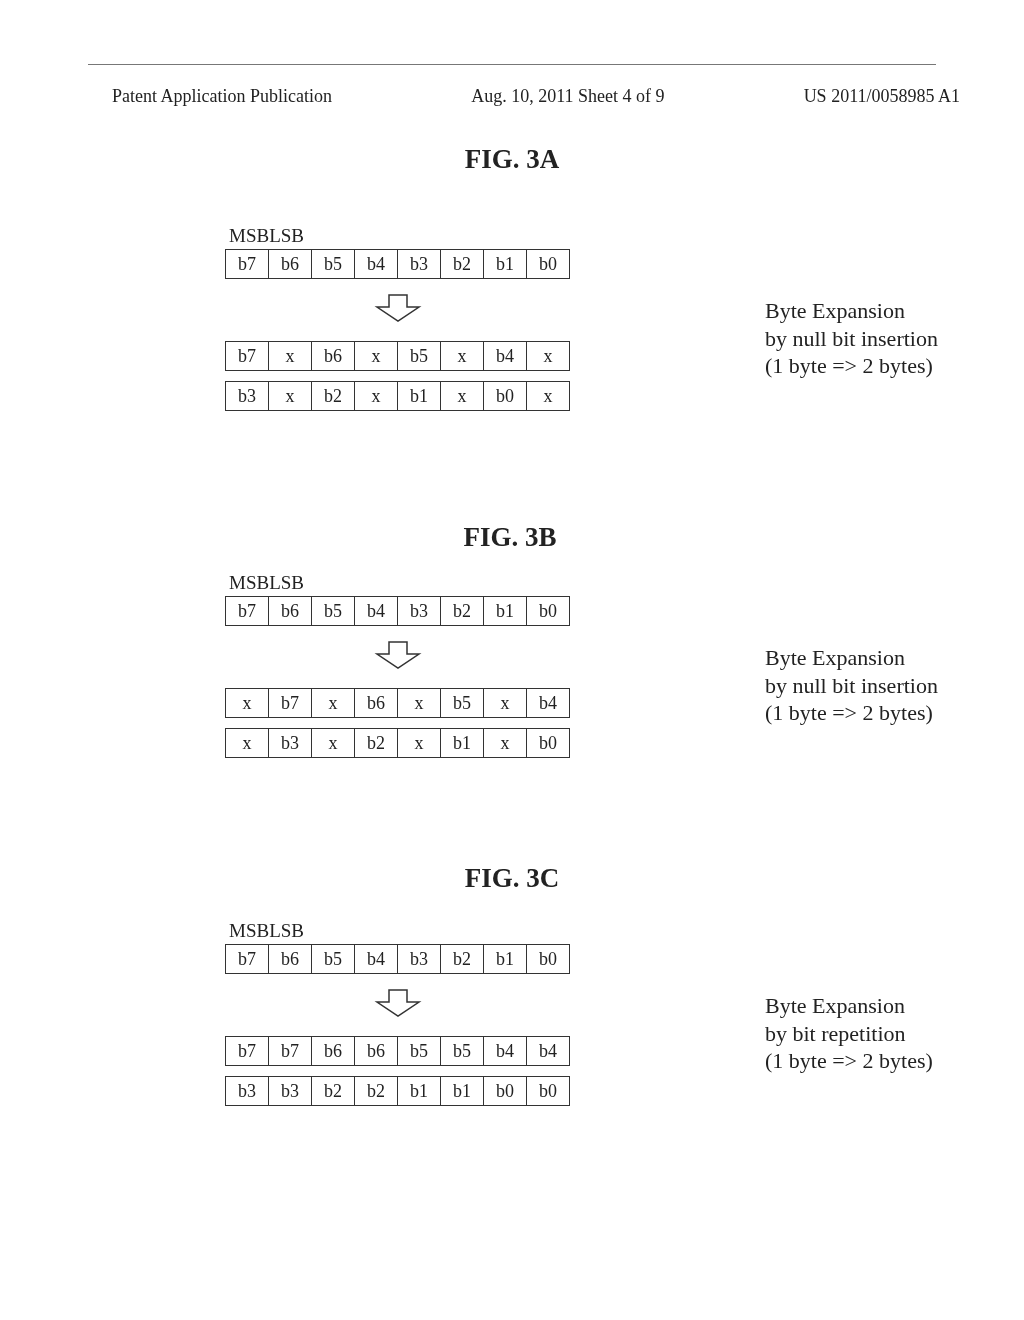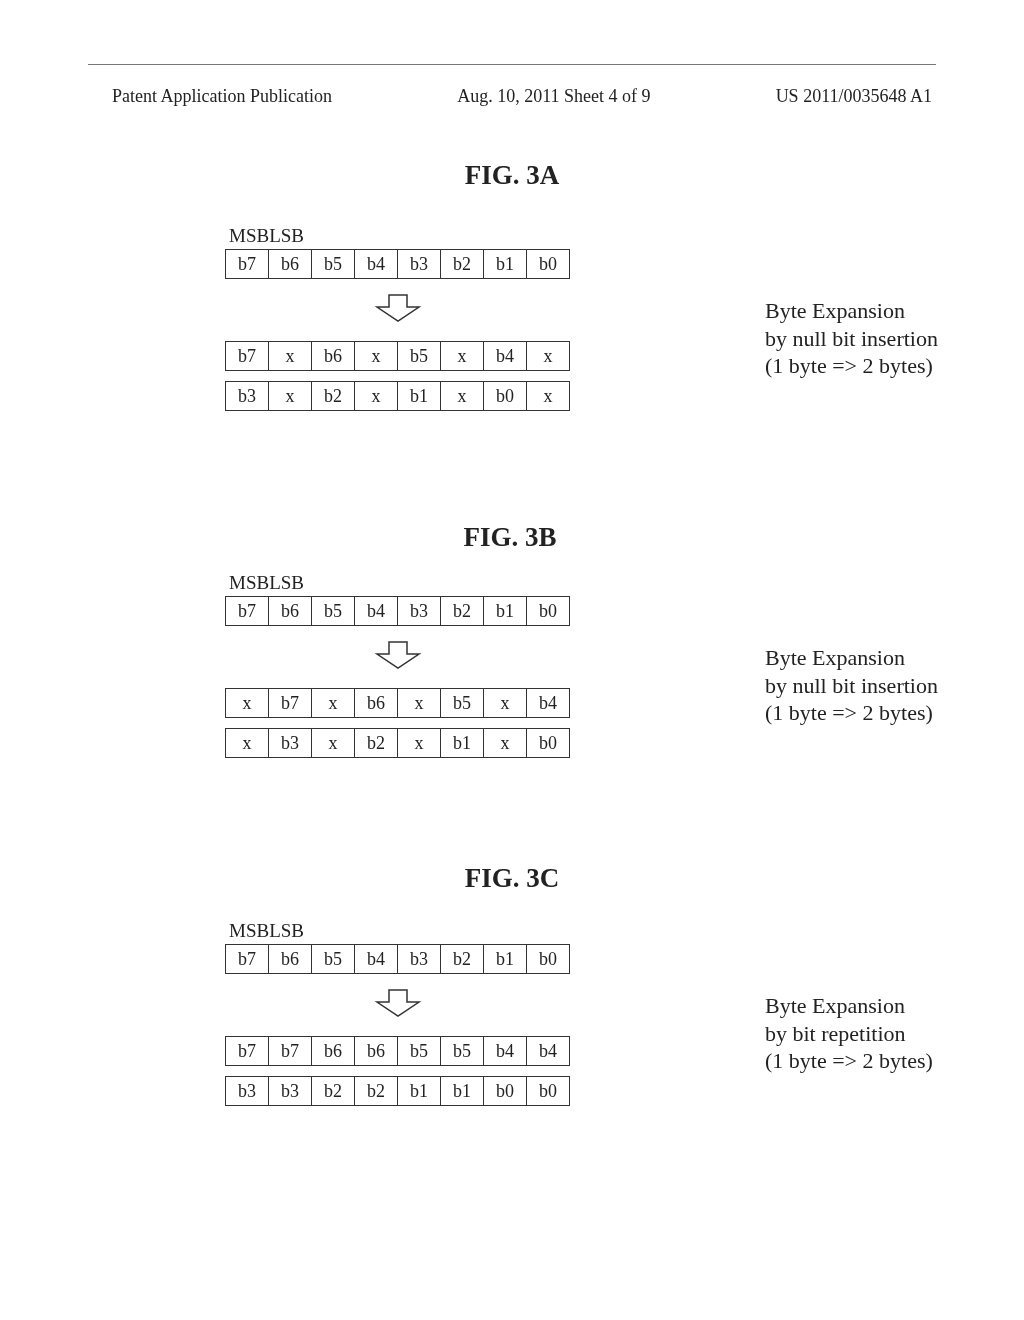--- a/index.html
+++ b/index.html
@@ -9,21 +9,21 @@
     height: 1320px;
     background: #fff;
     font-family: "Times New Roman", serif;
     color: #222;
     position: relative;
   }
   .header {
     position: absolute;
     top: 86px;
     left: 0; right: 0;
-    padding: 0 92px 0 112px;
+    padding: 0 64px 0 112px;
     display: flex;
     justify-content: space-between;
     font-size: 18px;
     font-weight: 400;
   }
   .figure-title {
     text-align: center;
     font-weight: 700;
     font-size: 27px;
     margin: 0;
@@ -78,24 +78,24 @@
   }
 </style>
 </head>
 <body>
 
 <div class="footer-line"></div>
 
 <div class="header">
   <span>Patent Application Publication</span>
   <span>Aug. 10, 2011  Sheet 4 of 9</span>
-  <span>US 2011/0035648 A1</span>
-</div>
-
-<div class="figure-title" style="position:absolute; top:160px; left:0; right:0;">FIG. 3A</div>
+  <span>US 2011/0058985 A1</span>
+</div>
+
+<div class="figure-title" style="position:absolute; top:144px; left:0; right:0;">FIG. 3A</div>
 <div class="fig-block" style="top:225px;">
   <div class="msb-lsb" style="width:346px;">
     <span>MSB</span>
     <span>LSB</span>
   </div>
   <div class="bit-row">
     <div class="cell">b7</div>
     <div class="cell">b6</div>
     <div class="cell">b5</div>
     <div class="cell">b4</div>

